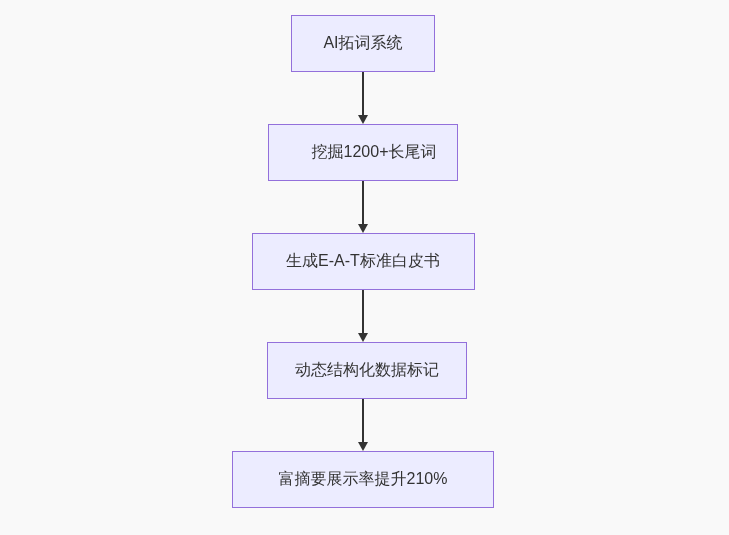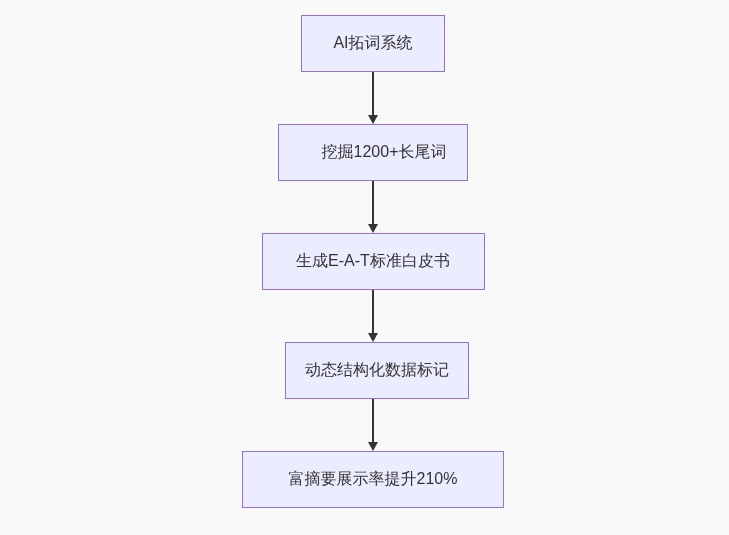--- a/index.html
+++ b/index.html
@@ -9,21 +9,21 @@
   body {
     width: 729px;
     height: 535px;
     background: #f9f9f9;
     overflow: hidden;
     position: relative;
     font-family: "Liberation Sans", "DejaVu Sans", sans-serif;
   }
   .flowchart {
     position: absolute;
-    left: 373px;
+    left: 363px;
     top: 15px;
     transform: translateX(-50%);
     display: flex;
     flex-direction: column;
     align-items: center;
   }
   .node {
     box-sizing: border-box;
     height: 57px;
     background: #ECECFF;
@@ -33,21 +33,21 @@
     justify-content: center;
     font-size: 16px;
     color: #333333;
     text-align: center;
     padding: 0 10px;
     white-space: nowrap;
   }
   .node.n1 { width: 144px; }
   .node.n2 { width: 190px; padding-left: 32px; }
   .node.n3 { width: 223px; }
-  .node.n4 { width: 184px; margin-left: 8px; }
+  .node.n4 { width: 200px; margin-left: 8px; }
   .node.n5 { width: 262px; }
   .edge {
     height: 52px;
     width: 12px;
     display: flex;
     flex-direction: column;
     align-items: center;
   }
   .edge .line {
     width: 2px;

